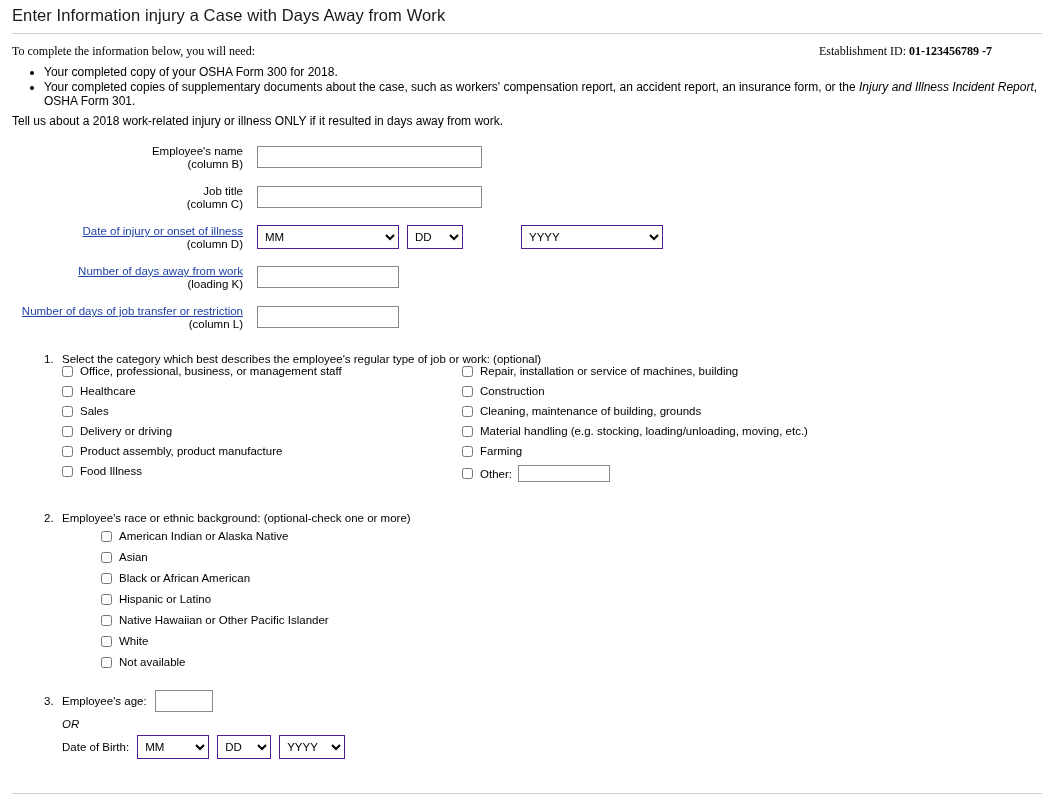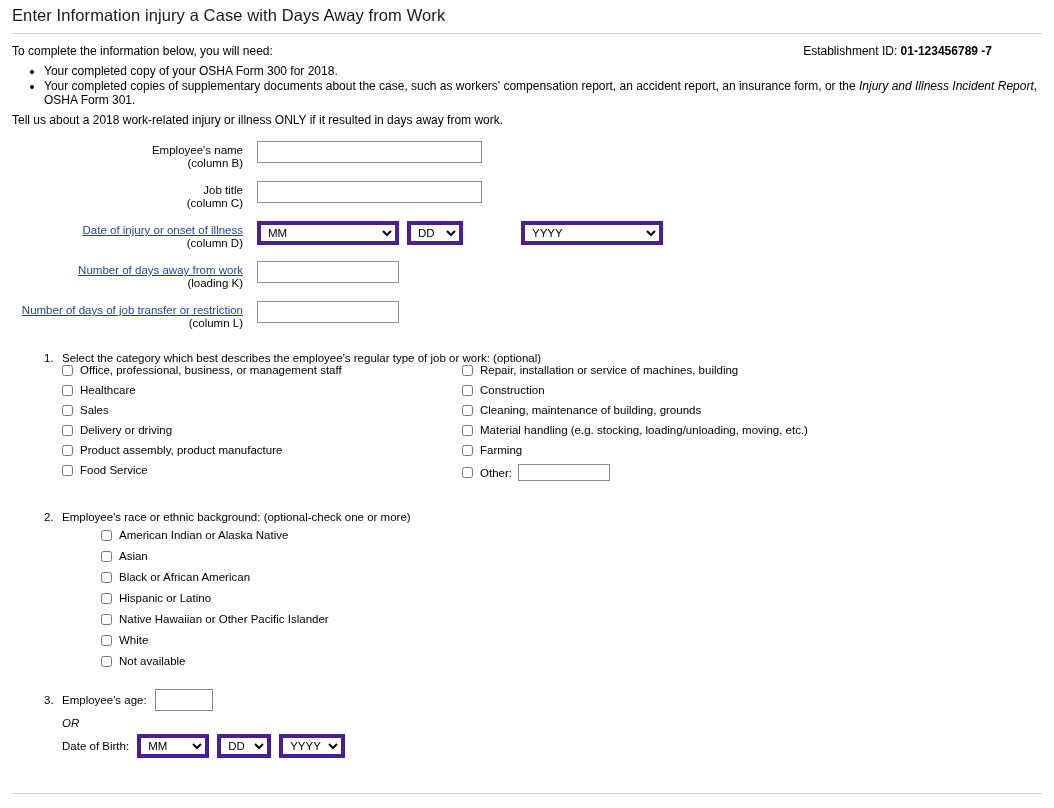--- a/index.html
+++ b/index.html
@@ -32,20 +32,21 @@
   .title-rule {
     border: none;
     border-top: 1px solid #cfcfcf;
     margin: 0 0 10px 0;
   }
   .intro-row {
     display: flex;
     justify-content: space-between;
     align-items: flex-start;
     font-size: 12px;
+    font-family: Liberation Serif, serif;
   }
   .intro-left { font-size: 12px; }
   .estab {
     font-size: 12px;
     white-space: nowrap;
     padding-right: 50px;
   }
   .estab-label { }
   .estab-id { font-weight: bold; }
   ul.needs {
@@ -60,21 +61,21 @@
   .italic { font-style: italic; }
   .tellus {
     font-size: 12px;
     margin: 6px 0 14px 0;
   }
 
   
   .form-rows { margin-left: 0px; }
   .frow {
     display: flex;
-    align-items: flex-start;
+    align-items: center;
     margin-bottom: 11px;
   }
   .flabel {
     width: 245px;
     text-align: right;
     padding-right: 14px;
     font-size: 11.5px;
     line-height: 13px;
     padding-top: 3px;
   }
@@ -90,21 +91,21 @@
     font-family: "Liberation Sans", sans-serif;
     font-size: 12px;
     padding: 1px 3px;
     background: #fff;
   }
   .w-name { width: 225px; }
   .w-num { width: 142px; }
 
   select.sel {
     height: 24px;
-    border: 4px solid #4c1d95;
+    border: 1px solid #4c1d95;
     background: #fff;
     font-family: "Liberation Sans", sans-serif;
     font-size: 11.5px;
     padding-left: 3px;
   }
   .sel-mm { width: 142px; }
   .sel-dd { width: 56px; }
   .sel-yyyy { width: 142px; }
   .date-group { display: flex; gap: 8px; }
   .date-group .gap2 { margin-left: 50px; }
@@ -291,21 +292,21 @@
         <label class="opt">
           <input type="checkbox" style="">
           <span>Delivery or driving</span>
         </label>
         <label class="opt">
           <input type="checkbox" style="">
           <span>Product assembly, product manufacture</span>
         </label>
         <label class="opt">
           <input type="checkbox" style="">
-          <span>Food Service</span>
+          <span>Food Illness</span>
         </label>
       </div>
       <div class="col col-right">
         <label class="opt">
           <input type="checkbox" style="">
           <span>Repair, installation or service of machines, building</span>
         </label>
         <label class="opt">
           <input type="checkbox" style="">
           <span>Construction</span>

